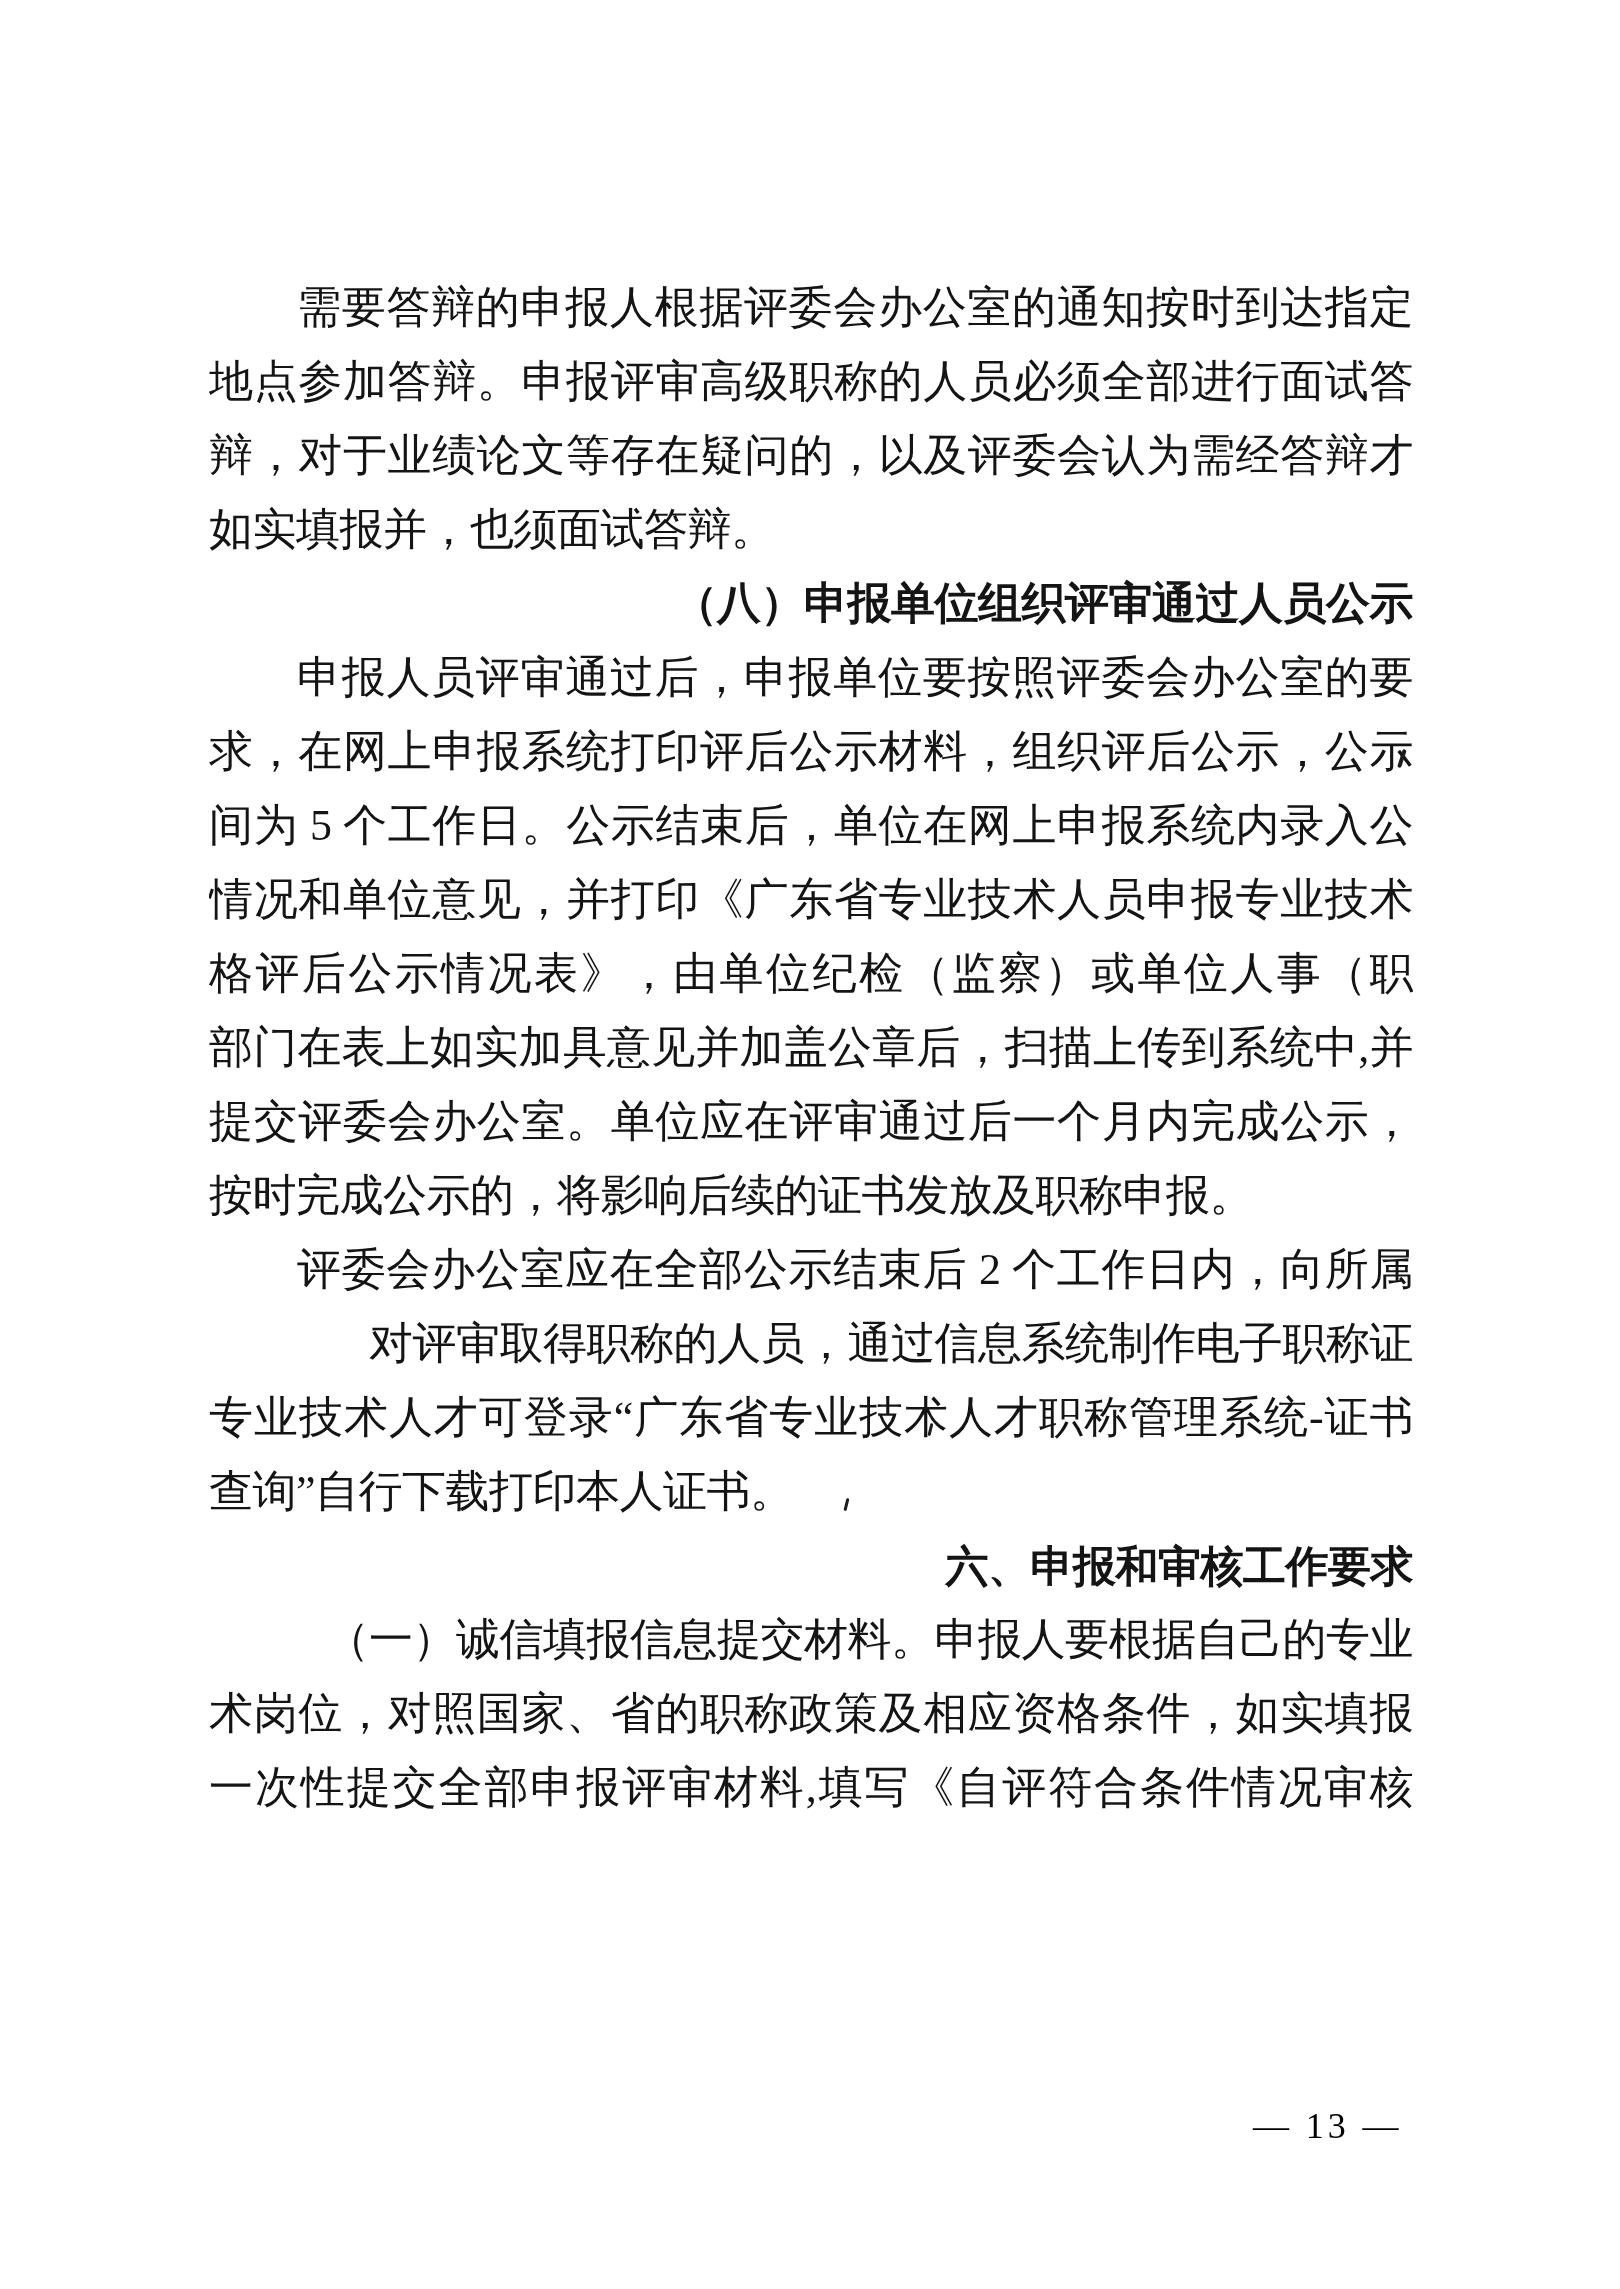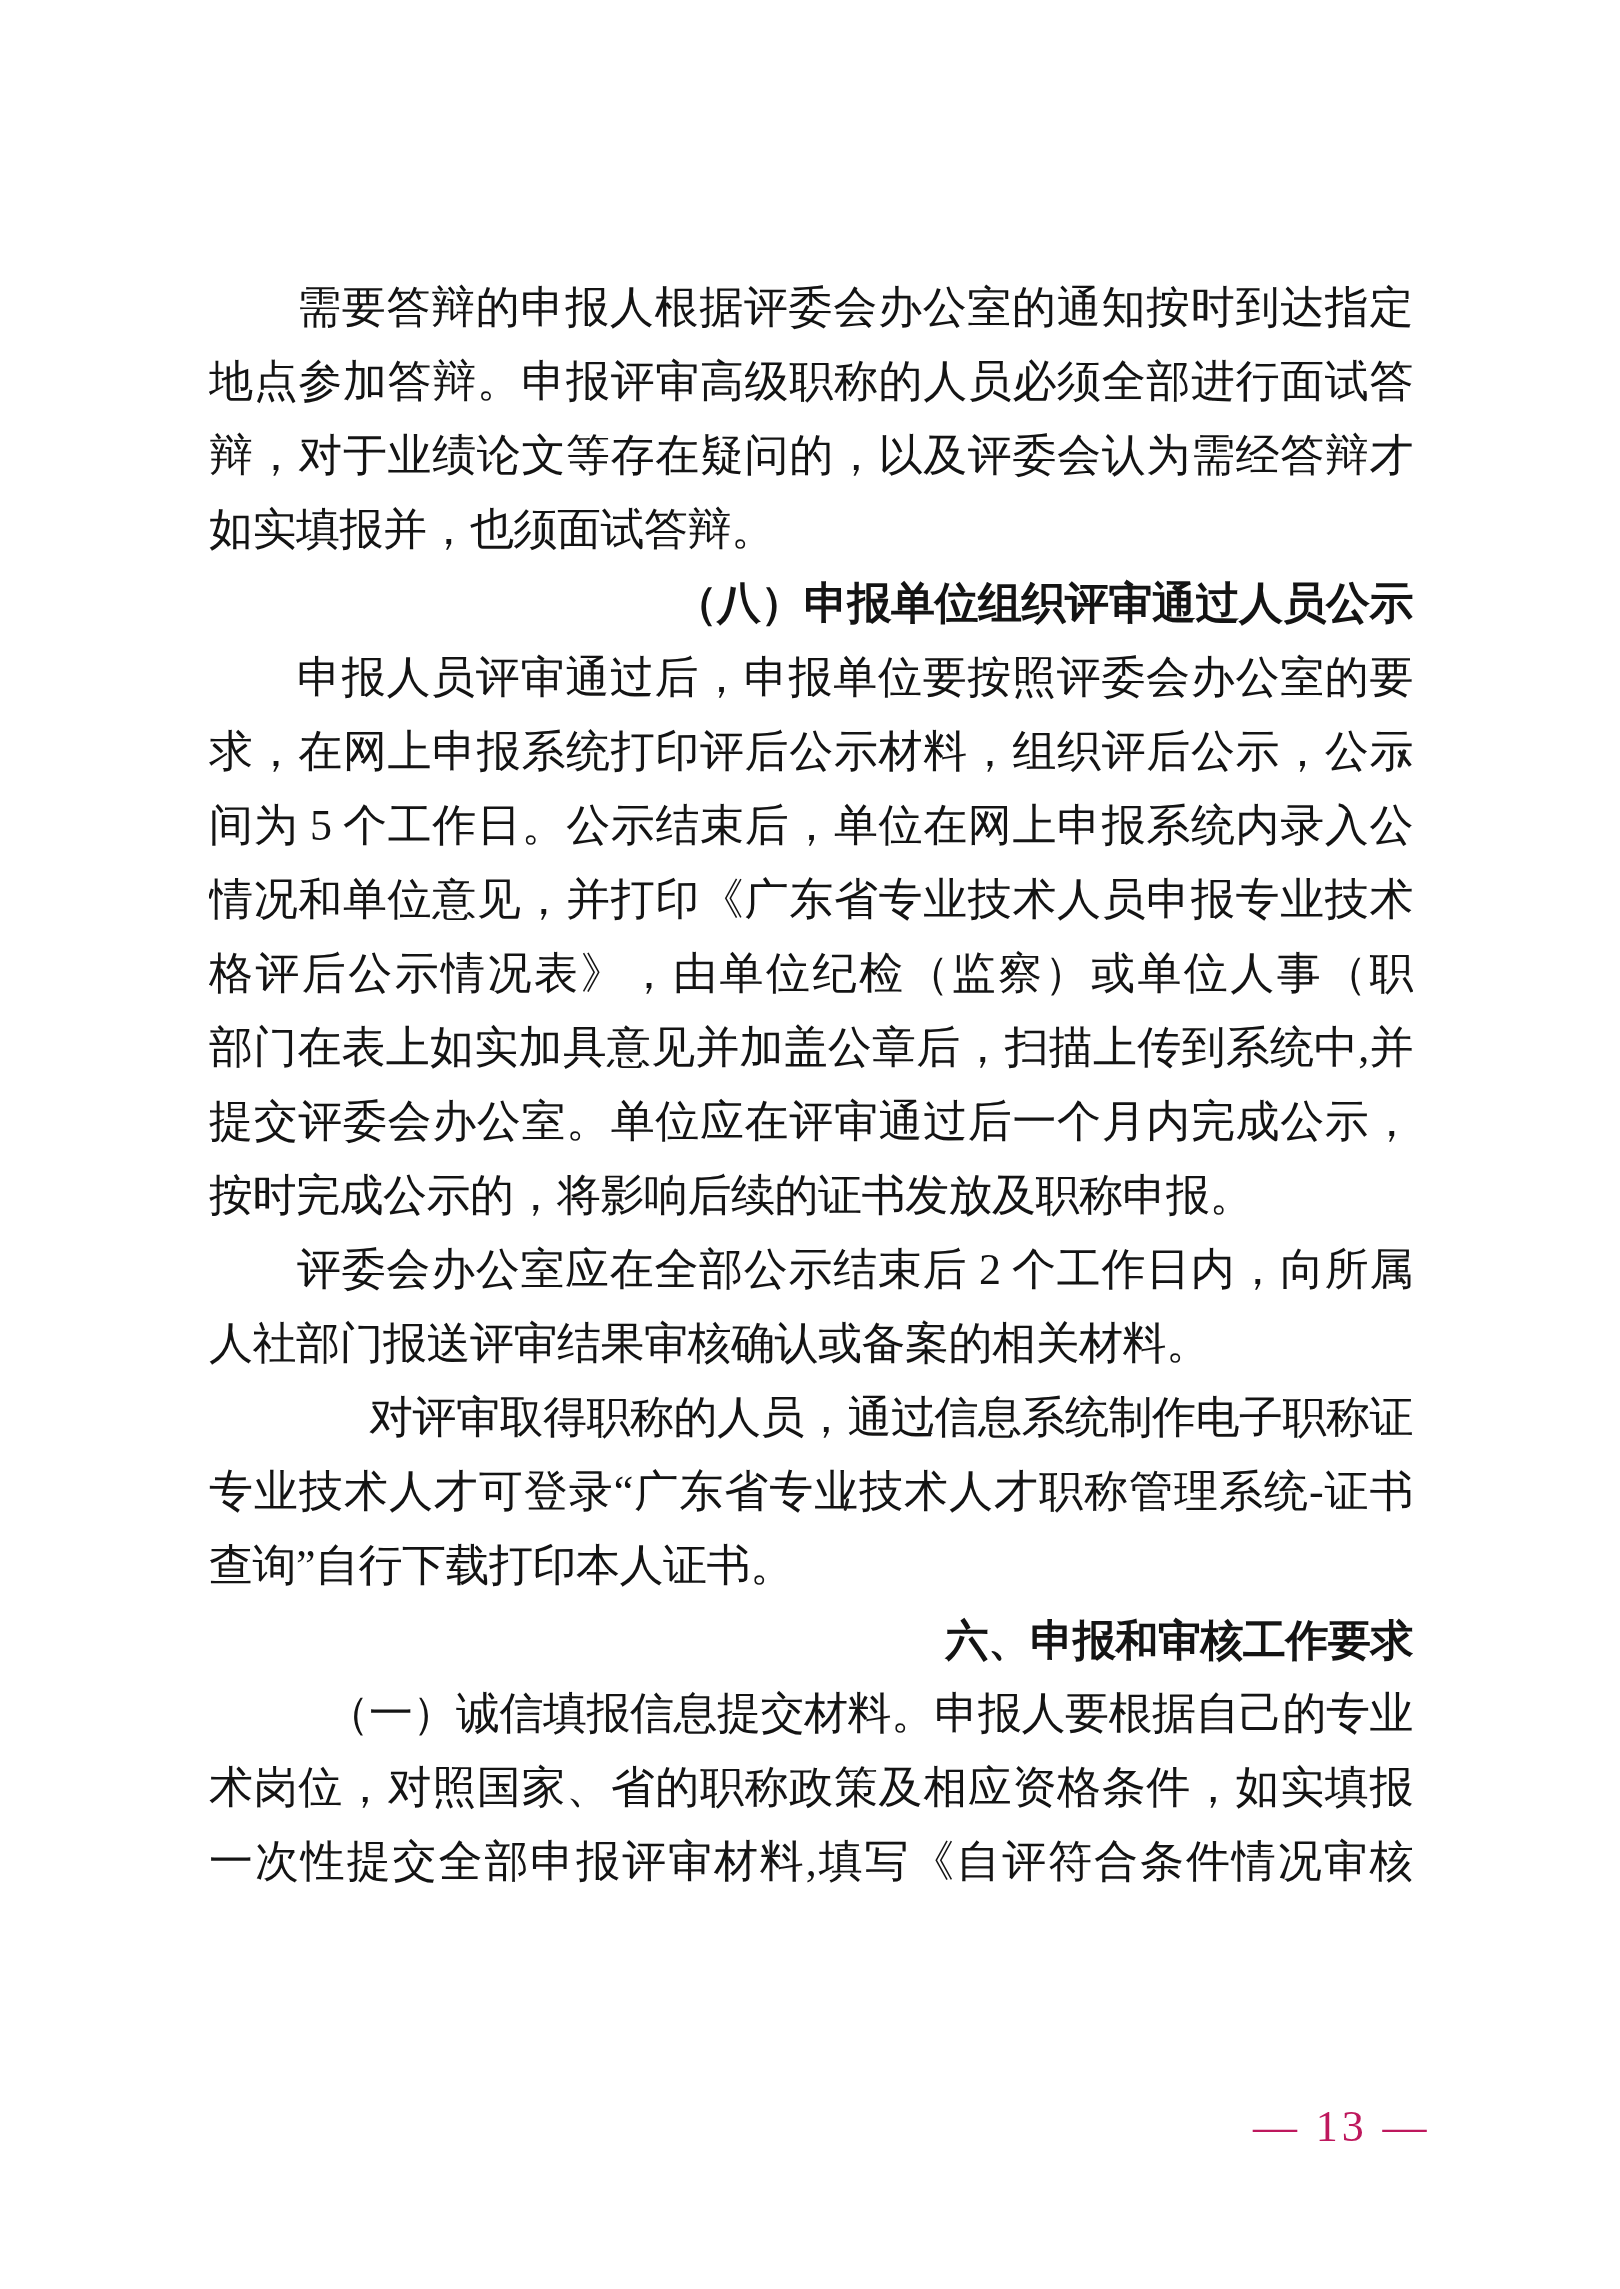--- a/index.html
+++ b/index.html
@@ -33,24 +33,24 @@
   .line.heading-kai { font-weight: 700; }
   .line.heading-hei {
     font-family: "Liberation Sans", "DejaVu Sans", sans-serif;
     font-weight: 700;
     font-size: 43px;
   }
   .page-number {
     position: absolute;
     left: 1253px; top: 2103px;
     width: 176px;
-    font-size: 44px;
+    font-size: 36px;
     line-height: 47px;
     letter-spacing: 3.9px;
-    color: #be185d;
+    color: #000000;
     white-space: nowrap;
   }
   .artifact {
     position: absolute;
     background: #1c1c1c;
     border-radius: 2px;
   }
   .artifact.a1 { left: 1400px; top: 749px;  width: 3.9px; height: 18.6px; transform: rotate(18deg); }
   .artifact.a2 { left: 929px;  top: 1423px; width: 2.9px; height: 12.7px; transform: rotate(14deg); }
   .artifact.a3 { left: 845px;  top: 1498px; width: 2.9px; height: 12.7px; transform: rotate(14deg); }
@@ -66,21 +66,20 @@
     <div class="line heading-kai indent">（八）申报单位组织评审通过人员公示</div>
     <div class="line body indent justify">申报人员评审通过后，申报单位要按照评委会办公室的要</div>
     <div class="line body justify">求，在网上申报系统打印评后公示材料，组织评后公示，公示时</div>
     <div class="line body justify">间为 5 个工作日。公示结束后，单位在网上申报系统内录入公示</div>
     <div class="line body justify">情况和单位意见，并打印《广东省专业技术人员申报专业技术资</div>
     <div class="line body justify">格评后公示情况表》，由单位纪检（监察）或单位人事（职称）</div>
     <div class="line body justify">部门在表上如实加具意见并加盖公章后，扫描上传到系统中,并</div>
     <div class="line body justify">提交评委会办公室。单位应在评审通过后一个月内完成公示，未</div>
     <div class="line body">按时完成公示的，将影响后续的证书发放及职称申报。</div>
     <div class="line body indent justify">评委会办公室应在全部公示结束后 2 个工作日内，向所属</div>
-    <div class="line body">人社部门报送评审结果审核确认或备案的相关材料。</div>
     <div class="line body indent justify">对评审取得职称的人员，通过信息系统制作电子职称证书。</div>
     <div class="line body justify">专业技术人才可登录“广东省专业技术人才职称管理系统-证书</div>
     <div class="line body">查询”自行下载打印本人证书。</div>
     <div class="line heading-hei indent">六、申报和审核工作要求</div>
     <div class="line body indent justify">（一）诚信填报信息提交材料。申报人要根据自己的专业技</div>
     <div class="line body justify">术岗位，对照国家、省的职称政策及相应资格条件，如实填报并</div>
     <div class="line body justify">一次性提交全部申报评审材料,填写《自评符合条件情况审核表》</div>
   </div>
 
 <span class="artifact a1"></span>

